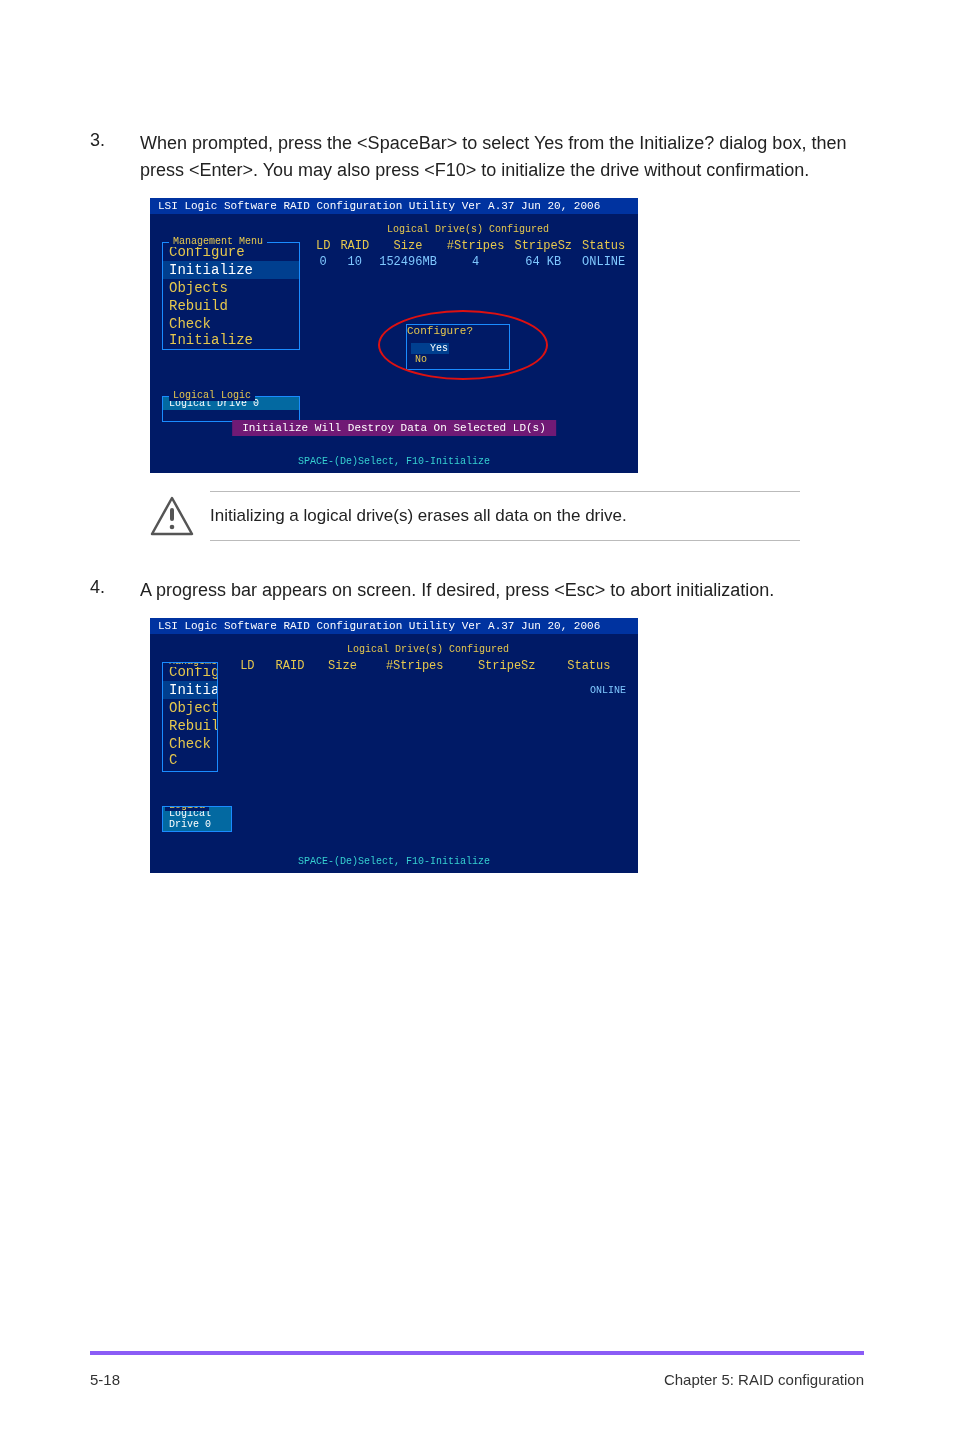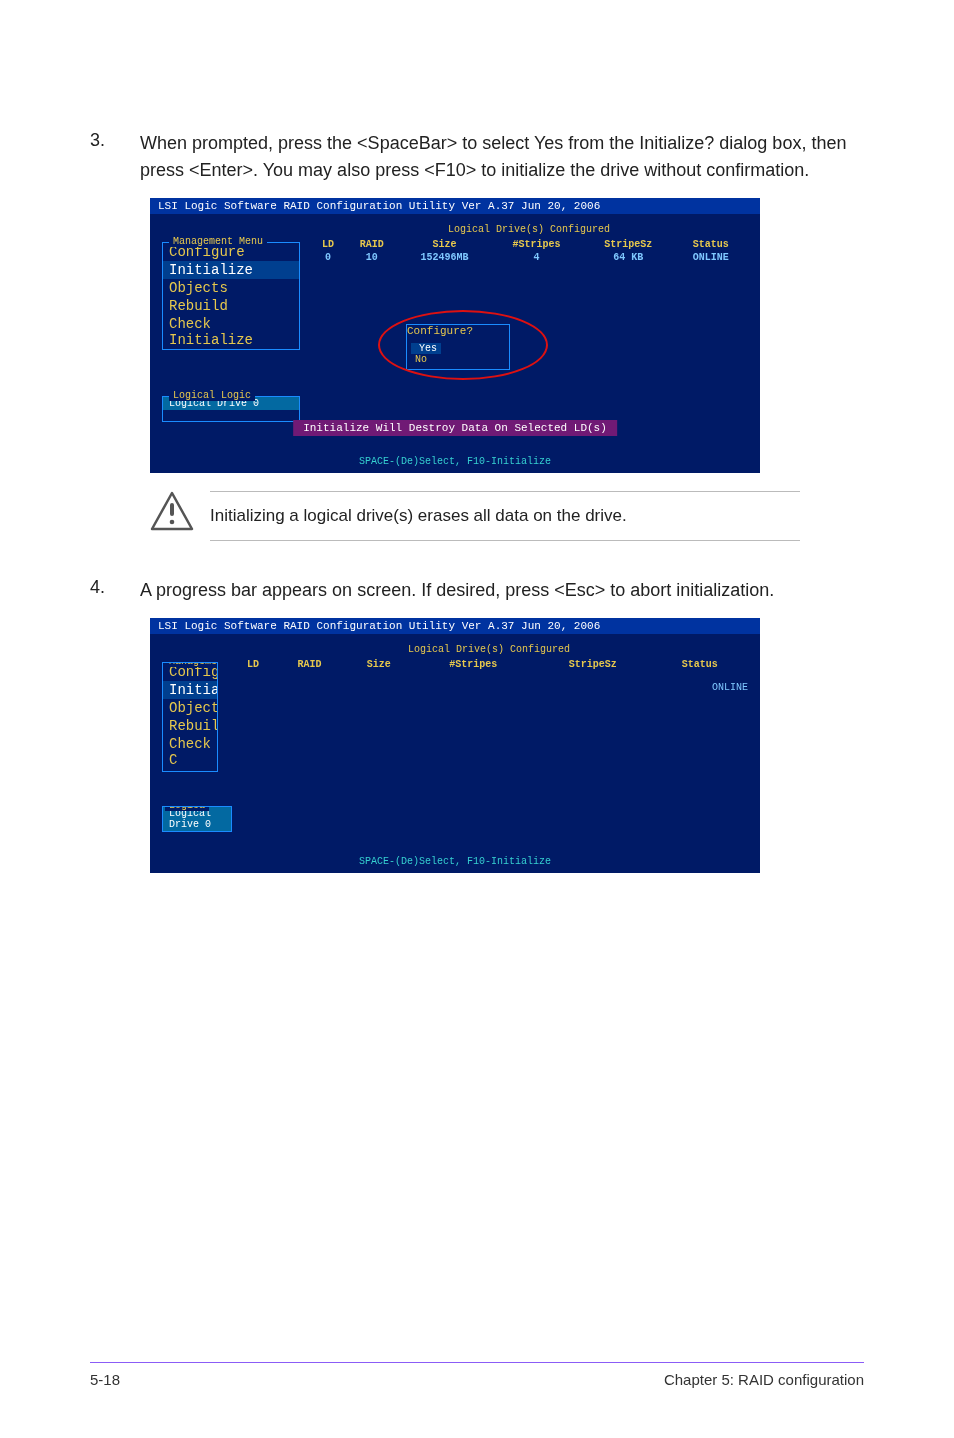--- a/index.html
+++ b/index.html
@@ -4,21 +4,21 @@
 <style>
   * { box-sizing: border-box; margin: 0; padding: 0; }
   html, body { width: 954px; height: 1438px; background: #fff; font-family: Arial, Helvetica, sans-serif; color: #222; }
   .page { position: relative; width: 954px; height: 1438px; padding: 130px 90px 60px 90px; }
   .step { display: flex; margin-bottom: 14px; }
   .step-num { width: 50px; flex: 0 0 50px; font-size: 18px; }
   .step-text { flex: 1; font-size: 18px; line-height: 1.5; }
 
   .bios-box {
     margin: 12px 0 18px 60px;
-    width: 610px;
+    width: 488px;
     background: #001a66;
     font-family: "Courier New", monospace;
     color: #7fa8ff;
     font-size: 11px;
     position: relative;
   }
   .bios-box .bar-top {
     background: #0033a0; color: #fff; padding: 2px 8px; font-size: 11px; white-space: nowrap; overflow: hidden;
   }
   .bios-inner {
@@ -34,28 +34,28 @@
   }
   .menu-box { left: 12px; top: 28px; width: 138px; height: 108px; }
   .menu-item { color: #e6c84d; padding: 1px 6px; font-size: 14px; }
   .menu-item.sel { background: #003f8f; color: #fff; }
   .logical-drives { left: 12px; top: 182px; width: 138px; height: 26px; }
   .ld-sel { background: #0369a1; color: #fff; padding: 1px 6px; font-size: 10px; }
   .columns {
     position: absolute; left: 160px; top: 10px; right: 12px; color: #e6c84d; font-size: 10px;
   }
   .hdr td, .datrow td { padding: 0 4px; }
-  table.cols { width: 100%; color: #e6c84d; font-size: 10px; font-weight: bold; }
+  table.cols { width: 100%; color: #e6c84d; font-size: 12px; }
   table.cols td { text-align: center; }
   .init-box {
     position: absolute; left: 256px; top: 110px; width: 104px; height: 46px;
     border: 1px solid #1a8cff;
   }
   .init-box .legend { color: #e6c84d; }
-  .init-yes { background: #003f8f; color: #fff; font-size: 10px; padding: 0 8px; margin: 6px 0 0 4px; width: 30px; }
+  .init-yes { background: #003f8f; color: #fff; font-size: 10px; padding: 0 19px; margin: 6px 0 0 4px; width: 30px; }
   .init-no  { color: #e6c84d; font-size: 10px; padding: 0 4px; margin-left: 4px; }
   .red-oval {
     position: absolute; left: 228px; top: 96px; width: 170px; height: 70px;
     border: 2px solid #d11; border-radius: 50%;
     pointer-events: none;
   }
   .warn-row {
     position: absolute; bottom: 18px; left: 50%; transform: translateX(-50%);
     background: #701a75; color: #fff; padding: 2px 10px; font-size: 11px; white-space: nowrap;
   }
@@ -75,35 +75,35 @@
   .pct-label { text-align: center; color: #e6c84d; font-size: 11px; margin-top: 6px; }
   .pct-underline { text-decoration: underline; }
   .menu-box2 { left: 12px; top: 28px; width: 56px; height: 110px; overflow: hidden; }
   .logical-drives2 { left: 12px; top: 172px; width: 70px; height: 26px; overflow: hidden; }
   .columns2 {
     position: absolute; left: 80px; top: 10px; right: 12px; color: #e6c84d; font-size: 10px;
   }
 
   .callout {
     margin: 10px 0 36px 60px; width: 650px;
-    display: flex; align-items: flex-start; gap: 16px;
+    display: flex; align-items: center; gap: 16px;
   }
   .callout .tri {
     width: 44px; height: 40px; flex: 0 0 44px;
   }
   .callout .txt {
     flex: 1; font-size: 17px;
     border-top: 1px solid #bbb; border-bottom: 1px solid #bbb;
     padding: 14px 0;
   }
 
   .footer {
     position: absolute; left: 90px; right: 90px; bottom: 50px;
     display: flex; justify-content: space-between;
-    border-top: 1px solid #8b5cf6; padding-top: 8px;
+    border-top: 4px solid #8b5cf6; padding-top: 16px;
     font-size: 15px; color: #333;
   }
 </style>
 </head>
 <body>
 
 <div class="page">
 
   <div class="step">
     <div class="step-num">3.</div>

